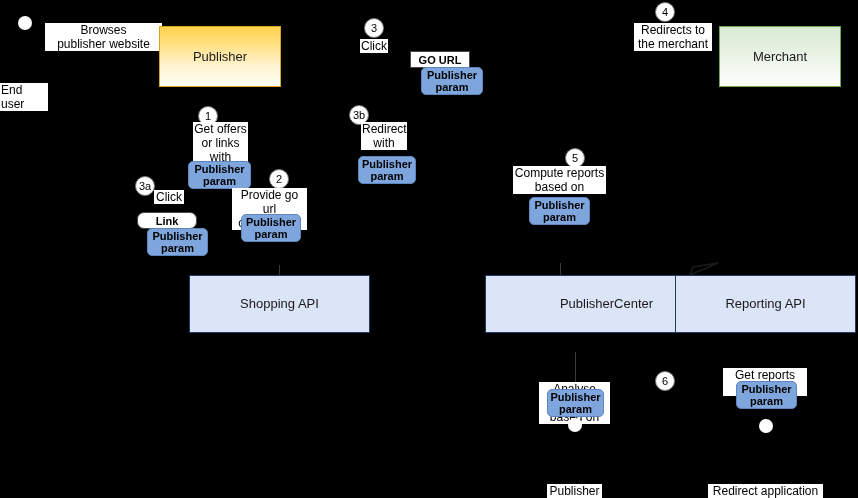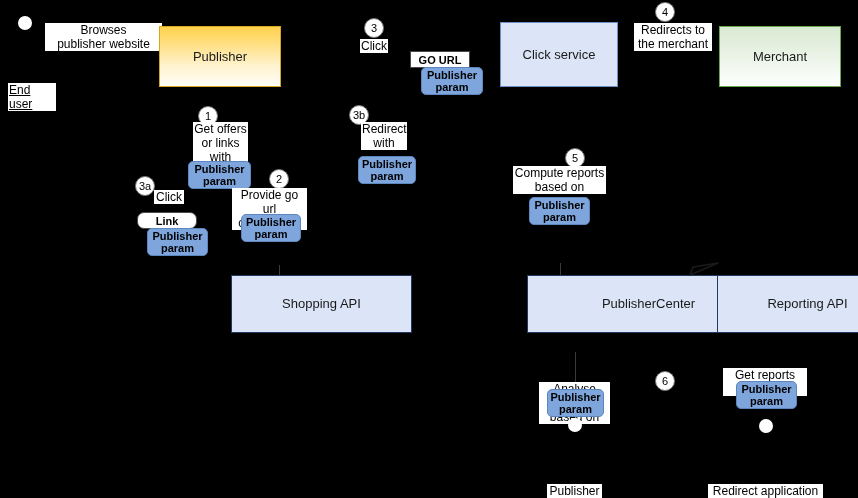--- a/index.html
+++ b/index.html
@@ -43,21 +43,20 @@
     background: linear-gradient(180deg, #d9ead3 0%, #e5f0e0 35%, #f3f8f1 70%, #fdfefd 100%);
     border: 1px solid #6aa84f;
   }
   .entity-blue {
     background: #dbe5f7;
     border: 1px solid #6b8fc4;
   }
   .entity-blue-dark {
     background: #dbe5f7;
     border: 1px solid #23395d;
-    margin-left: 42px;
   }
 
   
   .wlabel {
     background: #ffffff;
     color: #000000;
     font-size: 12px;
     line-height: 14px;
     text-align: center;
     white-space: pre-line;
@@ -124,38 +123,35 @@
 
   
   .arrowhead { position: absolute; }
 </style>
 </head>
 <body>
 
 <div id="canvas">
 
   <div class="node dot" style="left:18px; top:16px; width:14px; height:14px;"></div>
-  <div class="node wlabel wlabel-left" style="left:8px; top:83px; width:48px;text-decoration:underline;">End user</div>
+  <div class="node wlabel wlabel-left" style="left:0px; top:83px; width:48px;">End user</div>
 
   <div class="node wlabel" style="left:45px; top:23px; width:117px;">Browses
 publisher website</div>
 
   <div class="node entity entity-publisher" style="left:159px; top:26px; width:122px; height:61px;">
     <span>Publisher</span>
   </div>
 
   <div class="node step" style="left:364px; top:18px;">3</div>
   <div class="node wlabel" style="left:360px; top:39px; width:28px;">Click</div>
   <div class="node wbox" style="left:410px; top:51px; width:60px; height:17px;text-align:right;">GO URL</div>
   <div class="node badge" style="left:421px; top:67px; width:62px; height:28px;">Publisher
 param</div>
 
-  <div class="node entity entity-blue" style="left:500px; top:22px; width:118px; height:65px;">
-    <span>Click service</span>
-  </div>
 
   <div class="node step" style="left:655px; top:2px;">4</div>
   <div class="node wlabel" style="left:634px; top:23px; width:78px;">Redirects to
 the merchant</div>
 
   <div class="node entity entity-merchant" style="left:719px; top:26px; width:122px; height:61px;">
     <span>Merchant</span>
   </div>
 
   <div class="node step" style="left:198px; top:106px;">1</div>

